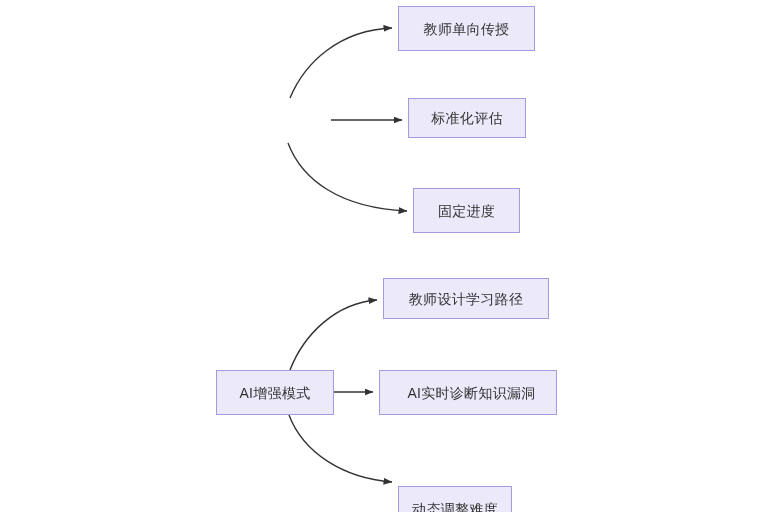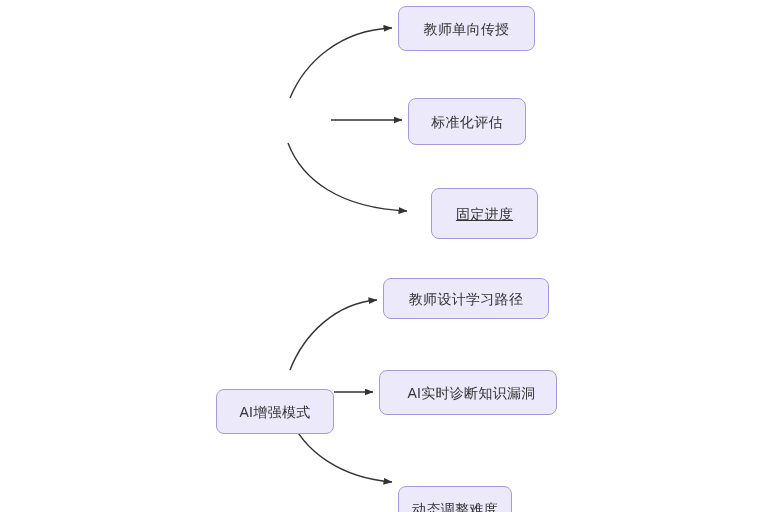--- a/index.html
+++ b/index.html
@@ -27,21 +27,21 @@
     top: 0;
     width: 768px;
     height: 512px;
     pointer-events: none;
   }
   .node {
     position: absolute;
     box-sizing: border-box;
     background: #ECEAFA;
     border: 1px solid #A29BE0;
-    border-radius: 8px;
+    border-radius: 0;
     display: flex;
     align-items: center;
     justify-content: center;
     color: #333333;
     font-size: 14px;
     line-height: 1;
     letter-spacing: 0.3px;
     white-space: nowrap;
   }
   .node-label {
@@ -71,29 +71,29 @@
     <path d="M 334,392 L 373,392" fill="none" stroke="#333333" stroke-width="1.4" marker-end="url(#arrowhead)"></path>
 
     <path d="M 289,415 C 303,452 342,478 392,482" fill="none" stroke="#333333" stroke-width="1.4" marker-end="url(#arrowhead)"></path>
   </svg>
 
 
   <div class="node" style="left:398px; top:6px; width:137px; height:45px;">
     <span class="node-label">教师单向传授</span>
   </div>
 
-  <div class="node" style="left:408px; top:98px; width:118px; height:47px;">
+  <div class="node" style="left:408px; top:98px; width:118px; height:40px;">
     <span class="node-label">标准化评估</span>
   </div>
 
-  <div class="node" style="left:431px; top:188px; width:107px; height:51px;text-decoration:underline;">
+  <div class="node" style="left:413px; top:188px; width:107px; height:45px;">
     <span class="node-label">固定进度</span>
   </div>
 
-  <div class="node" style="left:216px; top:389px; width:118px; height:45px;">
+  <div class="node" style="left:216px; top:370px; width:118px; height:45px;">
     <span class="node-label">AI增强模式</span>
   </div>
 
   <div class="node" style="left:383px; top:278px; width:166px; height:41px;">
     <span class="node-label">教师设计学习路径</span>
   </div>
 
   <div class="node" style="left:379px; top:370px; width:178px; height:45px;padding-left:7px;">
     <span class="node-label">AI实时诊断知识漏洞</span>
   </div>

